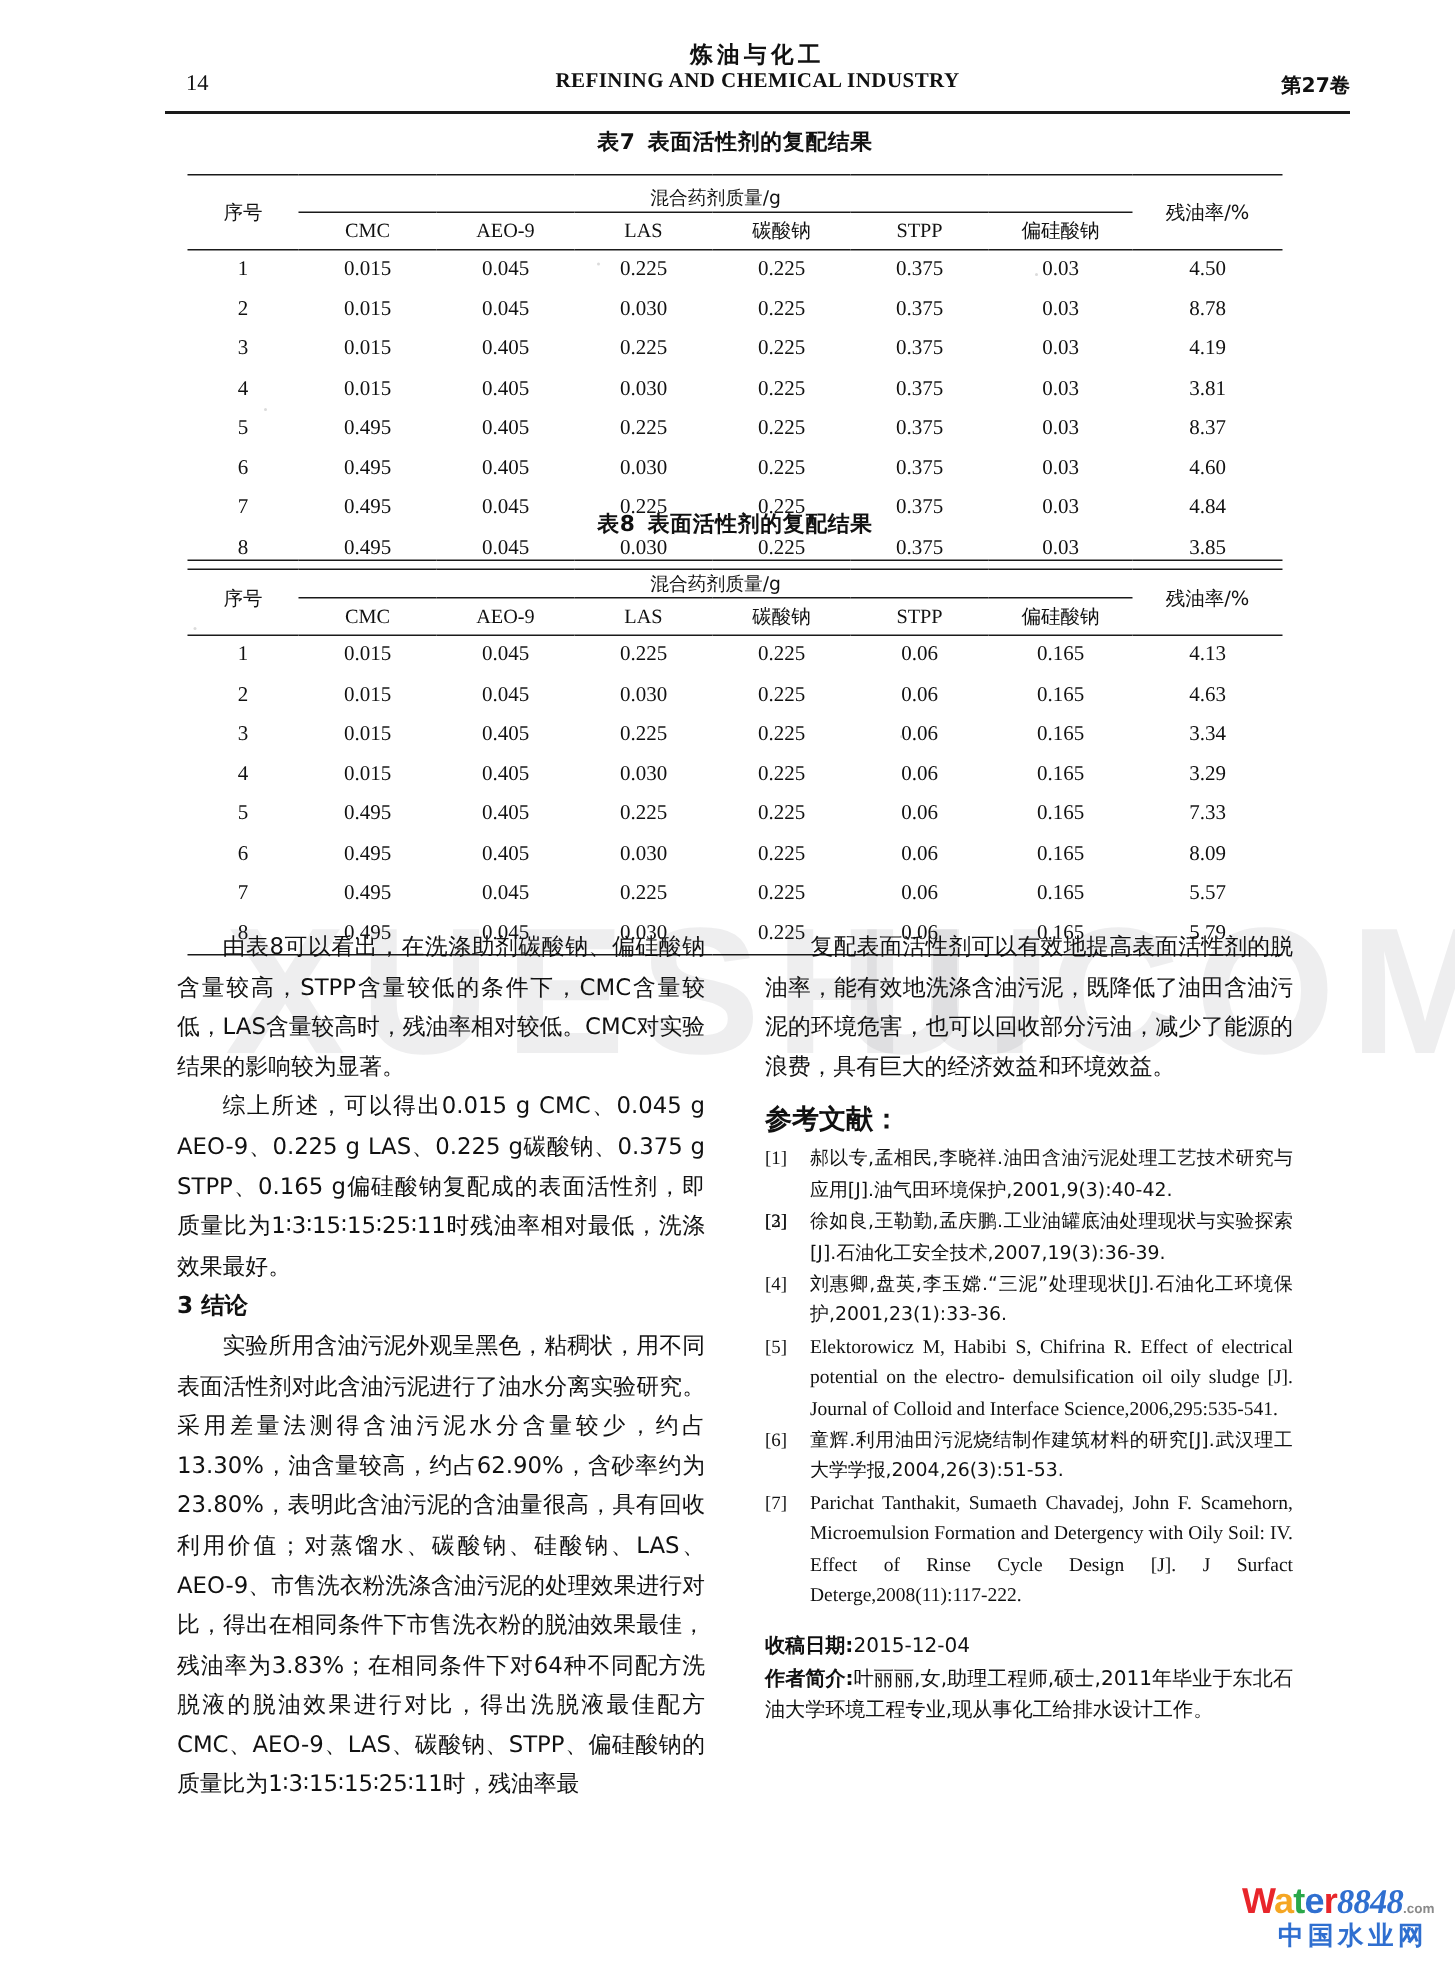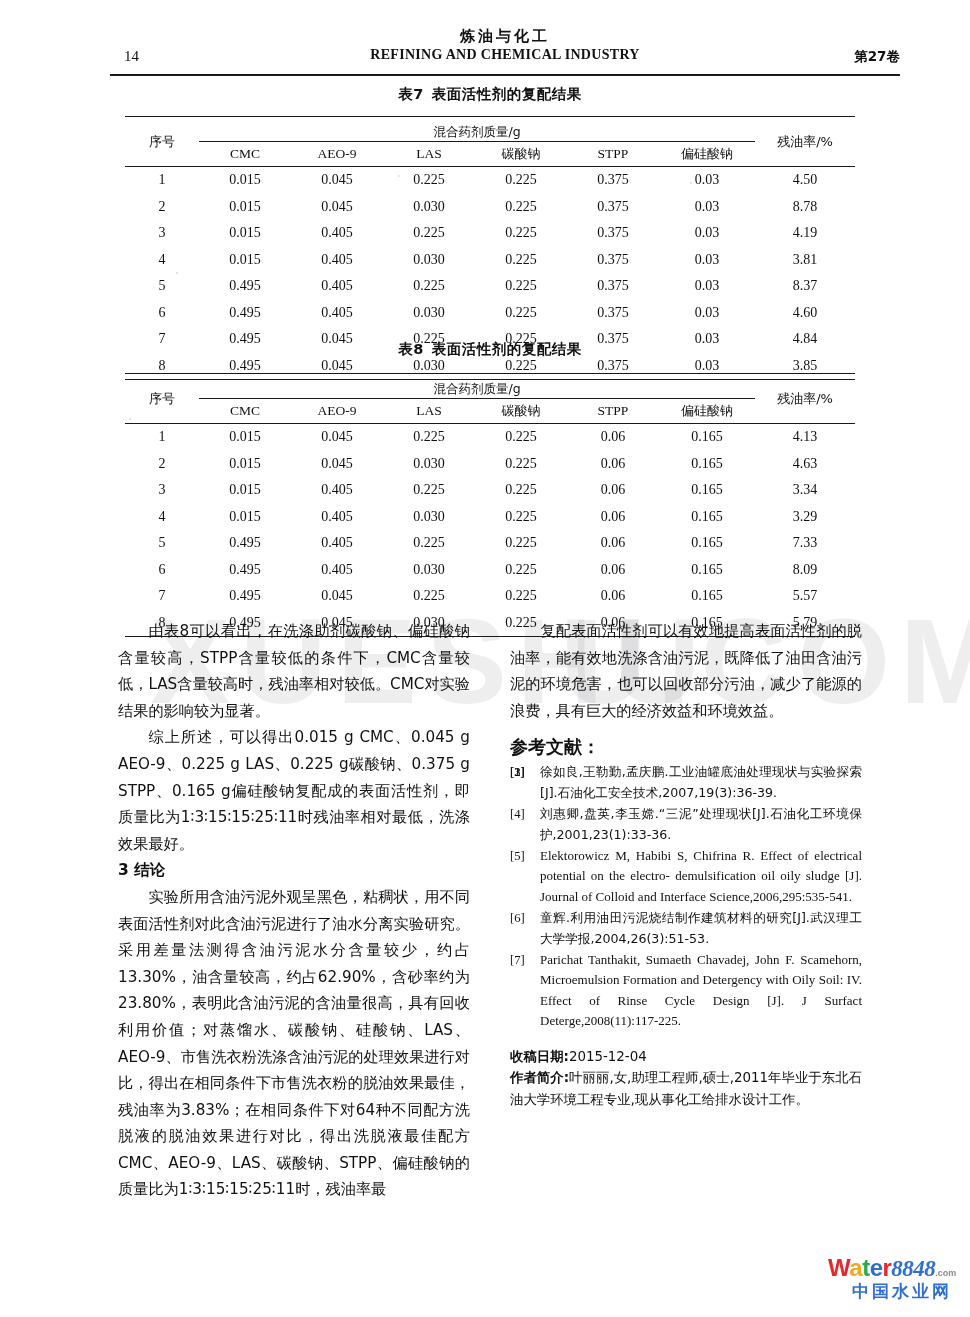--- a/index.html
+++ b/index.html
@@ -531,27 +531,27 @@
       <p class="bt">综上所述，可以得出0.015 g CMC、0.045 g AEO-9、0.225 g LAS、0.225 g碳酸钠、0.375 g STPP、0.165 g偏硅酸钠复配成的表面活性剂，即质量比为1∶3∶15∶15∶25∶11时残油率相对最低，洗涤效果最好。</p>
       <h3 class="sec">3  结论</h3>
       <p class="bt">实验所用含油污泥外观呈黑色，粘稠状，用不同表面活性剂对此含油污泥进行了油水分离实验研究。采用差量法测得含油污泥水分含量较少，约占13.30%，油含量较高，约占62.90%，含砂率约为23.80%，表明此含油污泥的含油量很高，具有回收利用价值；对蒸馏水、碳酸钠、硅酸钠、LAS、AEO-9、市售洗衣粉洗涤含油污泥的处理效果进行对比，得出在相同条件下市售洗衣粉的脱油效果最佳，残油率为3.83%；在相同条件下对64种不同配方洗脱液的脱油效果进行对比，得出洗脱液最佳配方CMC、AEO-9、LAS、碳酸钠、STPP、偏硅酸钠的质量比为1∶3∶15∶15∶25∶11时，残油率最</p>
     </div>
 
     <div class="col col-right">
       <p class="bt">复配表面活性剂可以有效地提高表面活性剂的脱油率，能有效地洗涤含油污泥，既降低了油田含油污泥的环境危害，也可以回收部分污油，减少了能源的浪费，具有巨大的经济效益和环境效益。</p>
 
       <div class="reftitle">参考文献：</div>
       <ul class="refs">
-        <li><span class="rnum">[1]</span></li>
+        <li><span class="rnum">[1]</span><span>郝以专,孟相民,李晓祥.油田含油污泥处理工艺技术研究与应用[J].油气田环境保护,2001,9(3):40-42.</span></li>
         <li><span class="rnum">[2]</span></li>
         <li><span class="rnum">[3]</span><span>徐如良,王勒勤,孟庆鹏.工业油罐底油处理现状与实验探索[J].石油化工安全技术,2007,19(3):36-39.</span></li>
         <li><span class="rnum">[4]</span><span>刘惠卿,盘英,李玉嫦.“三泥”处理现状[J].石油化工环境保护,2001,23(1):33-36.</span></li>
         <li class="en"><span class="rnum">[5]</span><span>Elektorowicz M, Habibi S, Chifrina R. Effect of electrical potential on the electro- demulsification oil oily sludge [J]. Journal of Colloid and Interface Science,2006,295:535-541.</span></li>
         <li><span class="rnum">[6]</span><span>童辉.利用油田污泥烧结制作建筑材料的研究[J].武汉理工大学学报,2004,26(3):51-53.</span></li>
-        <li class="en"><span class="rnum">[7]</span><span>Parichat Tanthakit, Sumaeth Chavadej, John F. Scamehorn, Microemulsion Formation and Detergency with Oily Soil: IV. Effect of Rinse Cycle Design [J]. J Surfact Deterge,2008(11):117-225.</span></li>
+        <li class="en"><span class="rnum">[7]</span><span>Parichat Tanthakit, Sumaeth Chavadej, John F. Scamehorn, Microemulsion Formation and Detergency with Oily Soil: IV. Effect of Rinse Cycle Design [J]. J Surfact Deterge,2008(11):117-222.</span></li>
       </ul>
 
       <div class="footnotes">
         <p><span class="lbl">收稿日期:</span><span>2015-12-04</span></p>
         <p><span class="lbl">作者简介:</span><span>叶丽丽,女,助理工程师,硕士,2011年毕业于东北石油大学环境工程专业,现从事化工给排水设计工作。</span></p>
       </div>
     </div>
   </div>
 
   <div class="logo">

